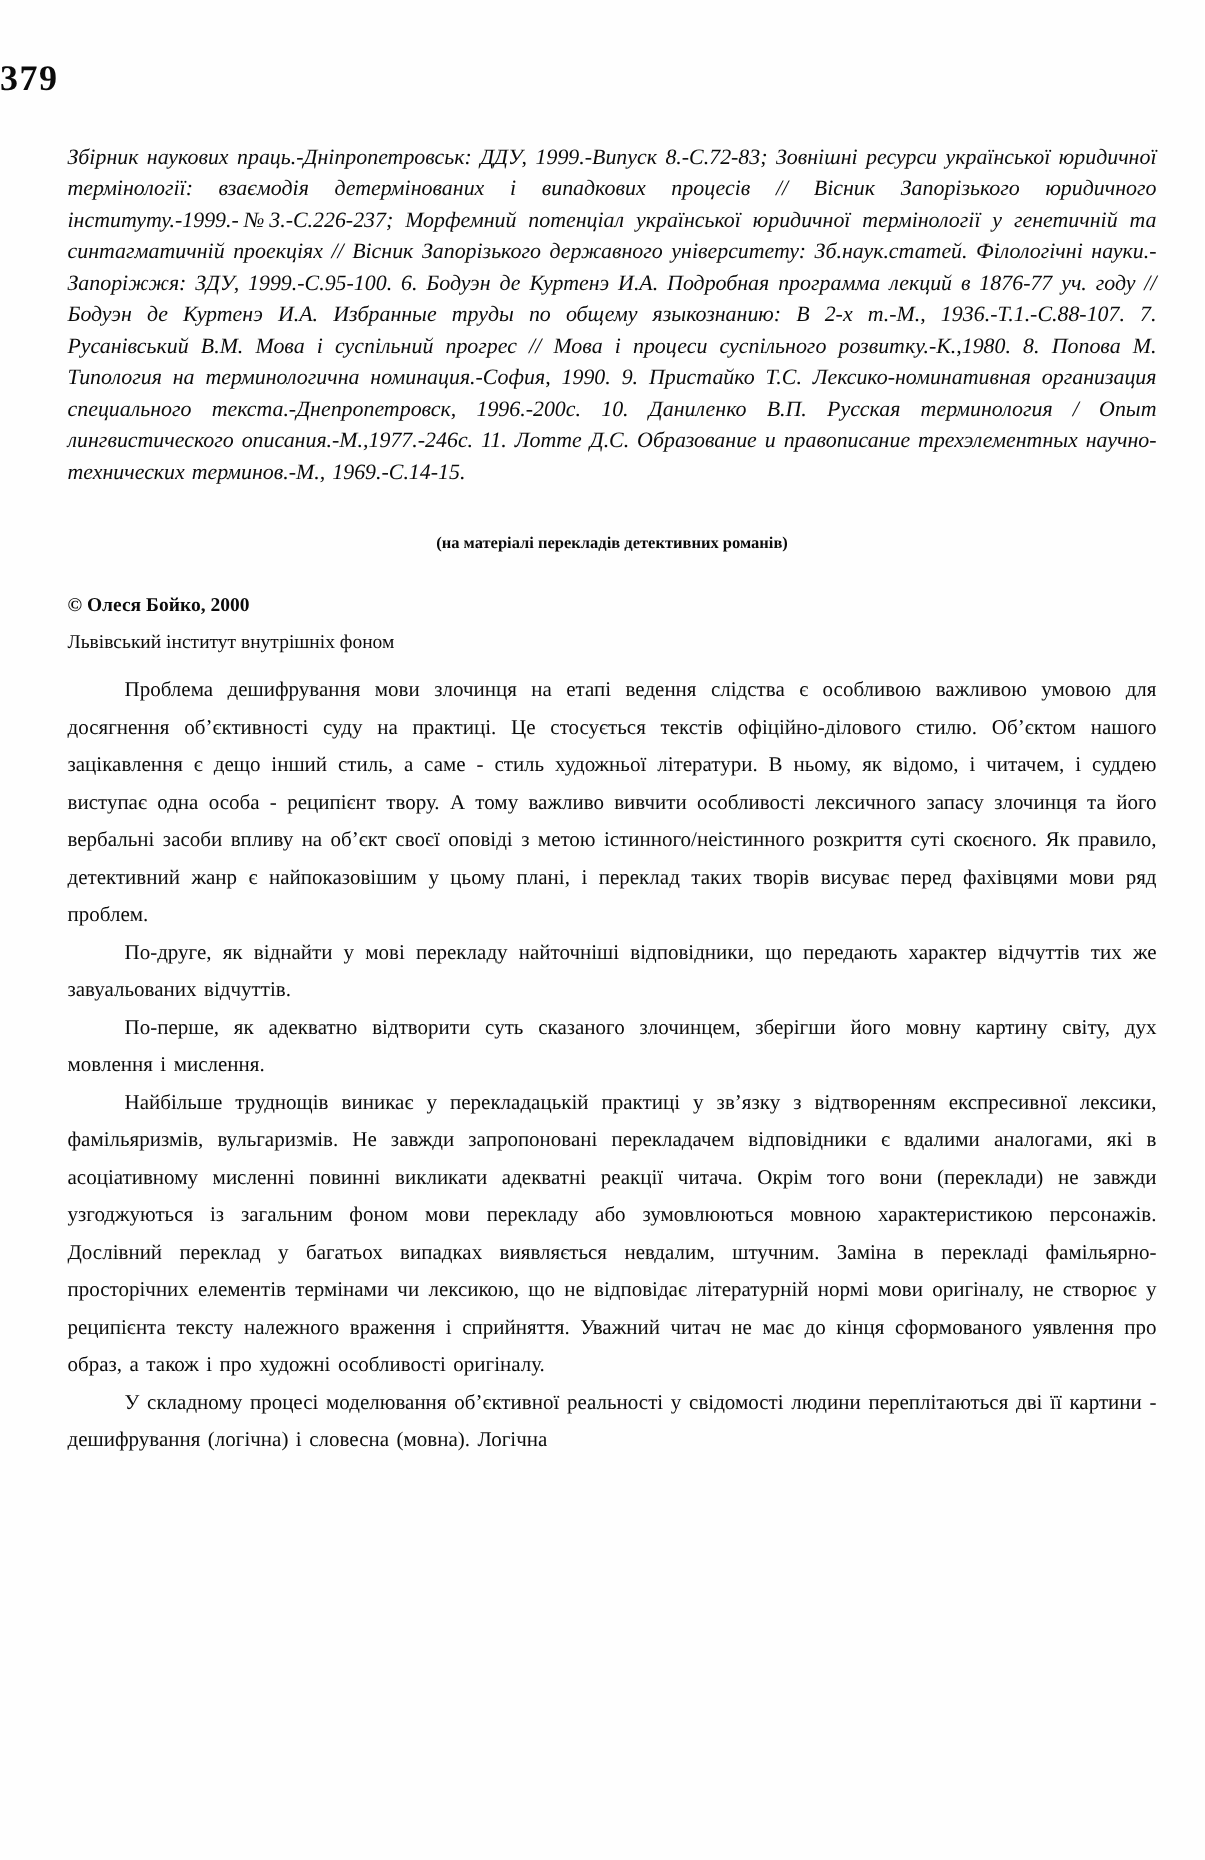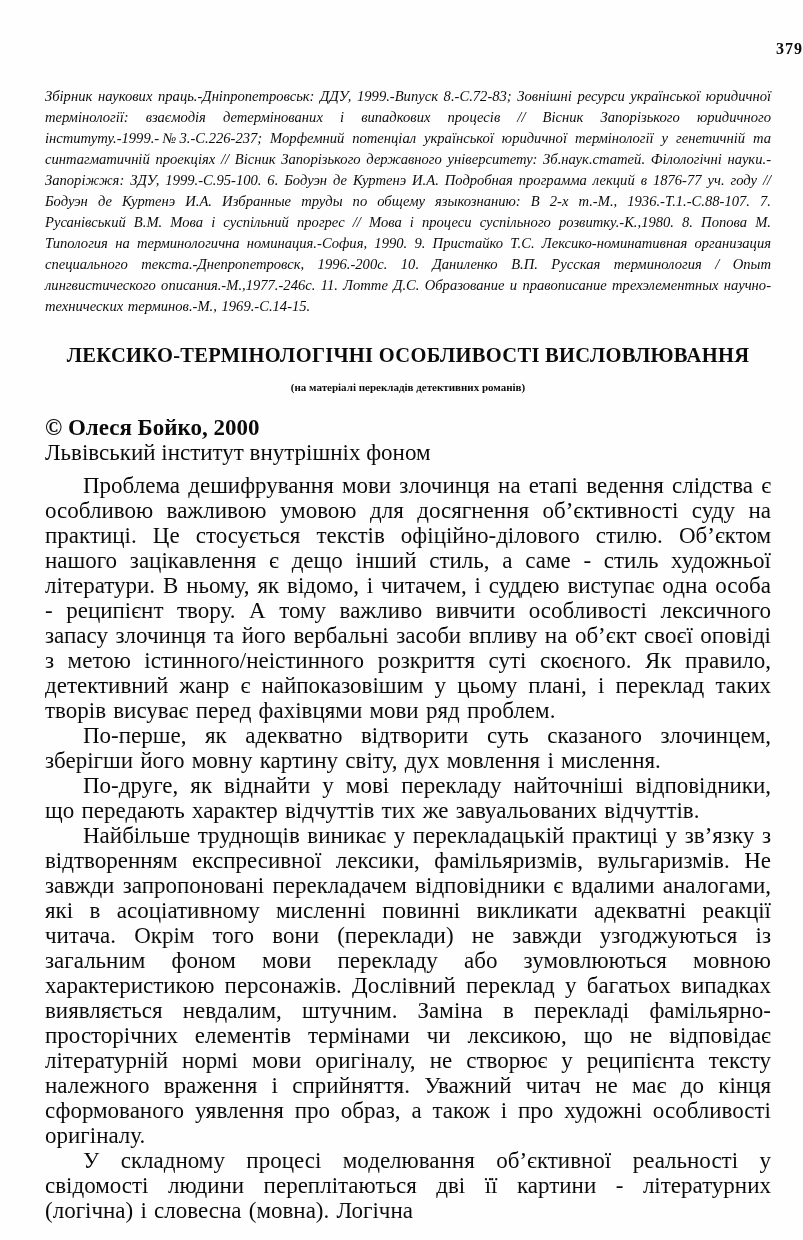--- a/index.html
+++ b/index.html
@@ -15,22 +15,22 @@
     font-family: "Liberation Serif", serif;
     color: #0b0b0b;
     overflow: hidden;
     box-sizing: border-box;
   }
   .content {
     margin: 0 32px 0 45px; 
   }
   .page-number {
     padding-top: 40px;
-    text-align: right;
-    font-size: 16px;
+    text-align: left;
+    font-size: 24px;
     font-weight: bold;
     letter-spacing: 1px;
   }
   .references {
     margin-top: 28px;
     font-style: italic;
     font-weight: 500;
     font-size: 14.6px;
     line-height: 21px;
     text-align: justify;
@@ -47,60 +47,59 @@
     letter-spacing: 0.3px;
   }
   .subtitle {
     margin-top: 5px;
     font-size: 11px;
     font-weight: bold;
     line-height: 24px;
   }
   .author-block {
     margin-top: 16px;
-    font-size: 23px;
+    font-size: 13px;
     line-height: 25px;
   }
   .author-copyright {
     font-weight: bold;
   }
   .body-text {
     margin-top: 8px;
   }
   .body-text p {
     margin: 0;
-    font-size: 23px;
+    font-size: 14px;
     line-height: 25px;
     text-align: justify;
     text-indent: 38px;
     word-spacing: 1.5px;
   }
 </style>
 </head>
 <body>
 
 <div class="page">
   <div class="page-number">379</div>
 
   <div class="content">
 
     <div class="references">Збірник наукових праць.-Дніпропетровськ: ДДУ, 1999.-Випуск 8.-С.72-83; Зовнішні ресурси української юридичної термінології: взаємодія детермінованих і випадкових процесів // Вісник Запорізького юридичного інституту.-1999.-№3.-С.226-237; Морфемний потенціал української юридичної термінології у генетичній та синтагматичній проекціях // Вісник Запорізького державного університету: Зб.наук.статей. Філологічні науки.-Запоріжжя: ЗДУ, 1999.-С.95-100. 6. Бодуэн де Куртенэ И.А. Подробная программа лекций в 1876-77 уч. году // Бодуэн де Куртенэ И.А. Избранные труды по общему языкознанию: В 2-х т.-М., 1936.-Т.1.-С.88-107. 7. Русанівський В.М. Мова і суспільний прогрес // Мова і процеси суспільного розвитку.-К.,1980. 8. Попова М. Типология на терминологична номинация.-София, 1990. 9. Пристайко Т.С. Лексико-номинативная организация специального текста.-Днепропетровск, 1996.-200с. 10. Даниленко В.П. Русская терминология / Опыт лингвистического описания.-М.,1977.-246с. 11. Лотте Д.С. Образование и правописание трехэлементных научно-технических терминов.-М., 1969.-С.14-15.</div>
 
     <div class="title-block">
-      <div class="title-line">ЛЕКСИКО-ТЕРМІНОЛОГІЧНІ ОСОБЛИВОСТІ ВИСЛОВЛЮВАННЯ</div>
       <div class="subtitle">(на матеріалі перекладів детективних романів)</div>
     </div>
 
     <div class="author-block">
       <div class="author-copyright">© Олеся Бойко, 2000</div>
       <div class="author-affiliation">Львівський інститут внутрішніх фоном</div>
     </div>
 
     <div class="body-text">
       <p>Проблема дешифрування мови злочинця на етапі ведення слідства є особливою важливою умовою для досягнення об’єктивності суду на практиці. Це стосується текстів офіційно-ділового стилю. Об’єктом нашого зацікавлення є дещо інший стиль, а саме - стиль художньої літератури. В ньому, як відомо, і читачем, і суддею виступає одна особа - реципієнт твору. А тому важливо вивчити особливості лексичного запасу злочинця та його вербальні засоби впливу на об’єкт своєї оповіді з метою істинного/неістинного розкриття суті скоєного. Як правило, детективний жанр є найпоказовішим у цьому плані, і переклад таких творів висуває перед фахівцями мови ряд проблем.</p>
+      <p>По-друге, як віднайти у мові перекладу найточніші відповідники, що передають характер відчуттів тих же завуальованих відчуттів.</p>
       <p>По-перше, як адекватно відтворити суть сказаного злочинцем, зберігши його мовну картину світу, дух мовлення і мислення.</p>
-      <p>По-друге, як віднайти у мові перекладу найточніші відповідники, що передають характер відчуттів тих же завуальованих відчуттів.</p>
       <p>Найбільше труднощів виникає у перекладацькій практиці у зв’язку з відтворенням експресивної лексики, фамільяризмів, вульгаризмів. Не завжди запропоновані перекладачем відповідники є вдалими аналогами, які в асоціативному мисленні повинні викликати адекватні реакції читача. Окрім того вони (переклади) не завжди узгоджуються із загальним фоном мови перекладу або зумовлюються мовною характеристикою персонажів. Дослівний переклад у багатьох випадках виявляється невдалим, штучним. Заміна в перекладі фамільярно-просторічних елементів термінами чи лексикою, що не відповідає літературній нормі мови оригіналу, не створює у реципієнта тексту належного враження і сприйняття. Уважний читач не має до кінця сформованого уявлення про образ, а також і про художні особливості оригіналу.</p>
-      <p>У складному процесі моделювання об’єктивної реальності у свідомості людини переплітаються дві її картини - літературних (логічна) і словесна (мовна). Логічна</p>
+      <p>У складному процесі моделювання об’єктивної реальності у свідомості людини переплітаються дві її картини - дешифрування (логічна) і словесна (мовна). Логічна</p>
     </div>
 
   </div>
 </div>
 
 </body></html>

